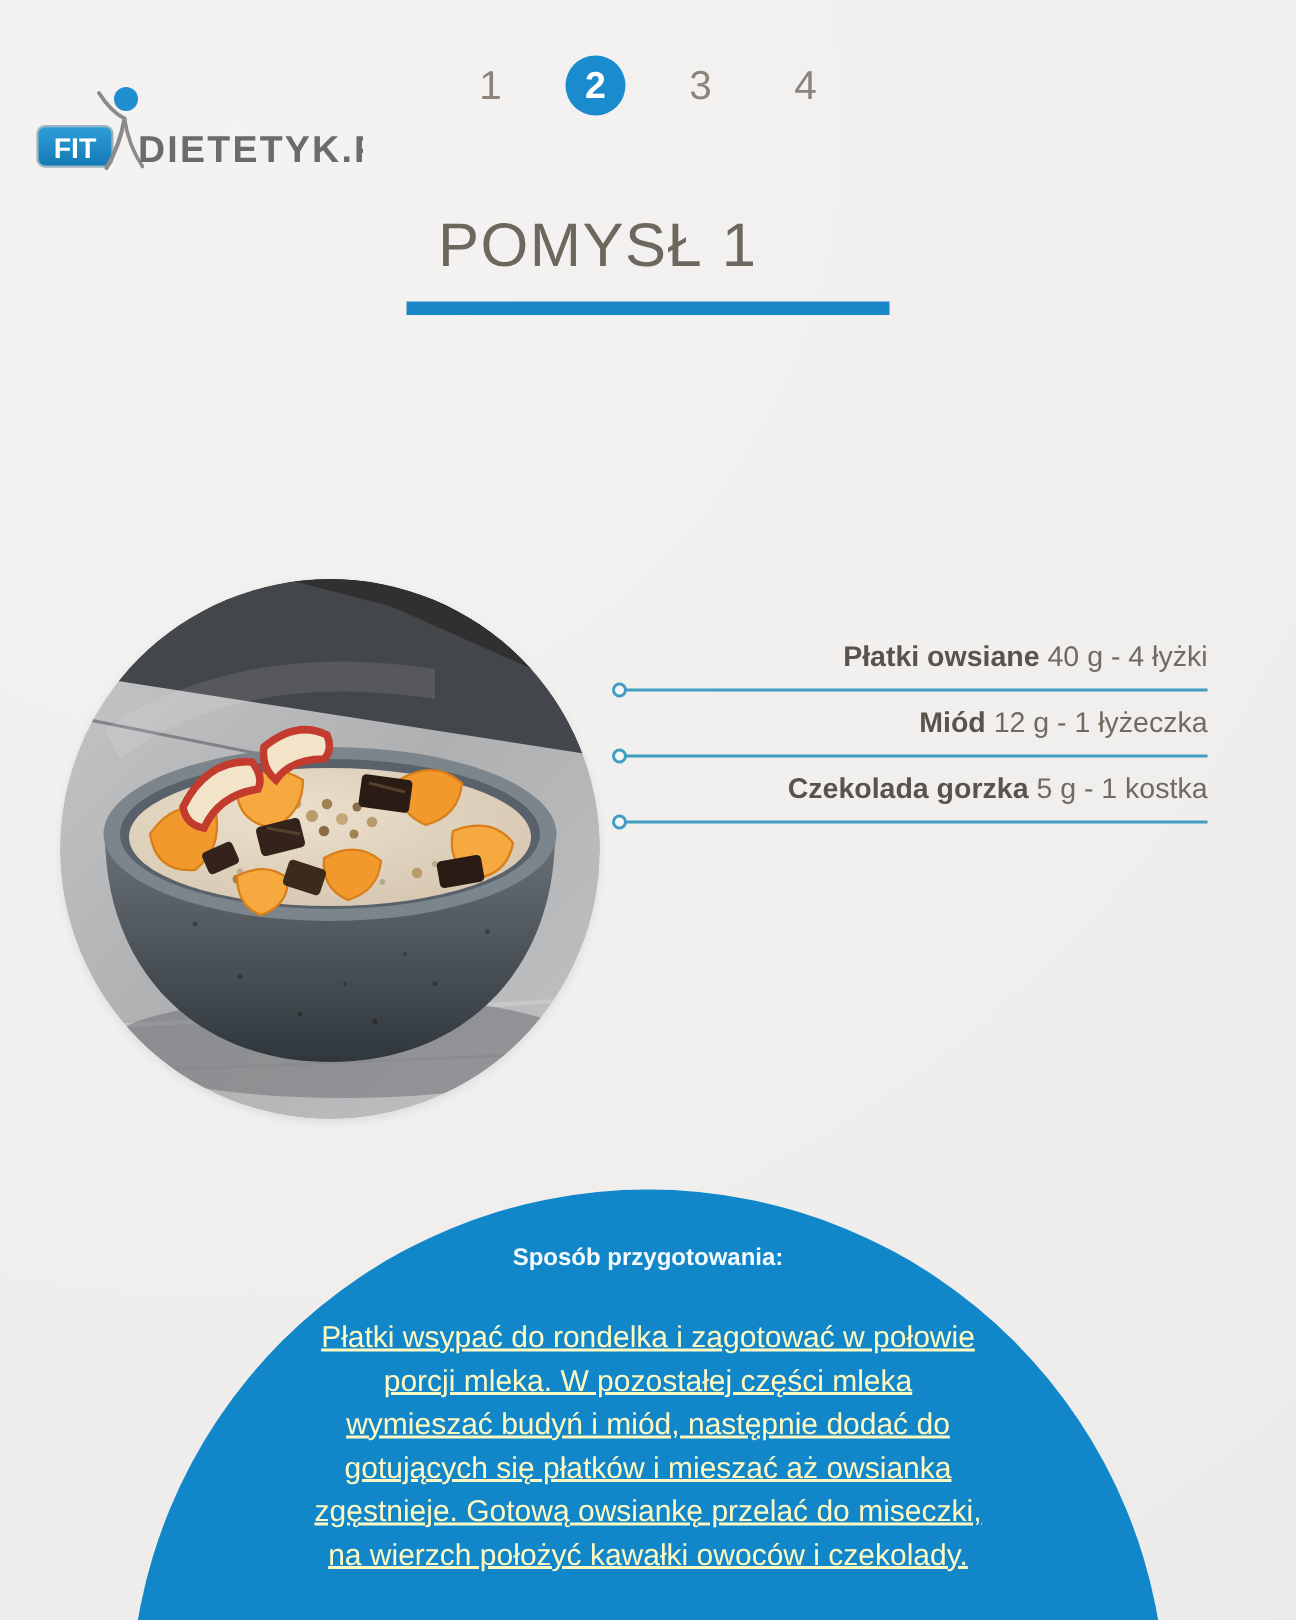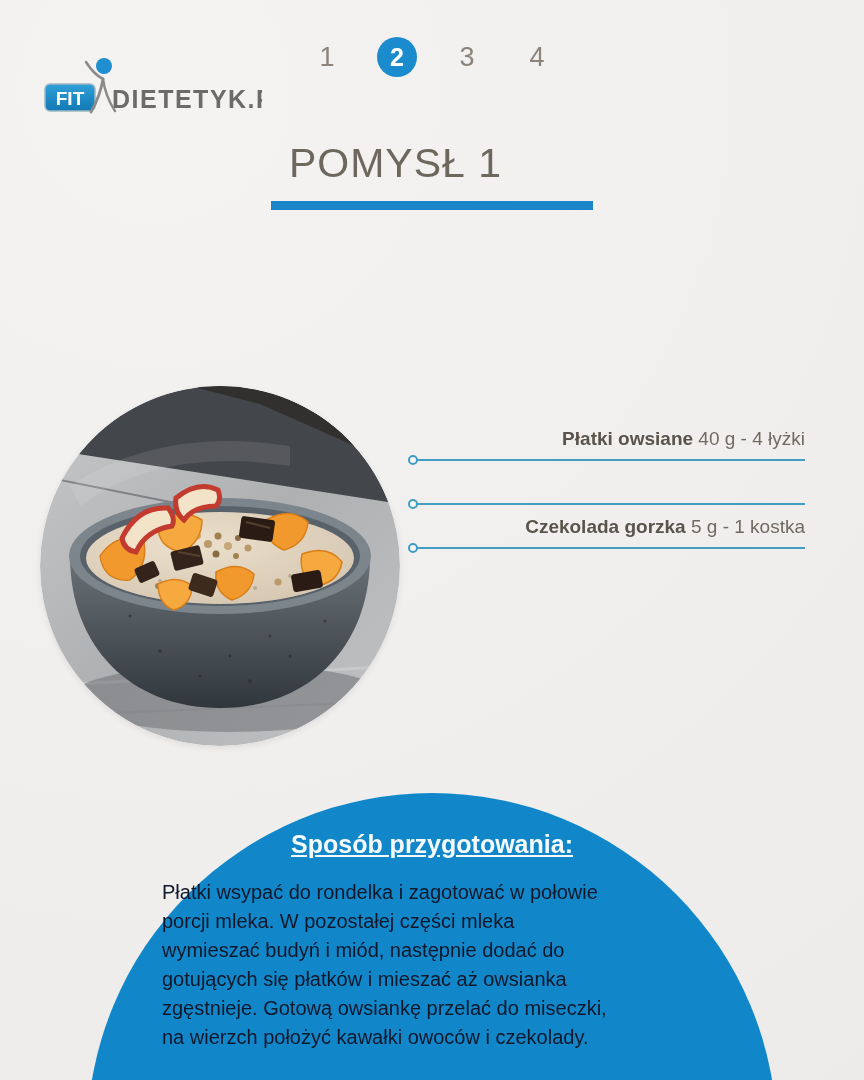--- a/index.html
+++ b/index.html
@@ -10,40 +10,40 @@
   .page{
     position:relative;
     width:864px;height:1080px;
     margin:0 auto;
     overflow:hidden;
     background:radial-gradient(circle at 18% 8%, #f4f3f2 0%, #f0efee 55%, #ecebea 100%);
   }
 
   
   .logo{
-    position:absolute;left:42px;top:50px;width:220px;height:70px;
+    position:absolute;left:22px;top:50px;width:220px;height:70px;
   }
   .pagination{
     position:absolute;left:0;top:37px;width:864px;
     display:flex;justify-content:center;align-items:center;gap:30px;
   }
   .page-num{
     font-size:27px;color:#8c847b;
     width:40px;height:40px;line-height:40px;text-align:center;
   }
   .page-num.active{
     background:#1a8ccd;border-radius:50%;
     color:#ffffff;font-weight:bold;font-size:25px;
   }
 
   
   .section-title{
-    position:absolute;left:12px;top:140px;width:767px;
-    text-align:center;
-    font-size:41px;letter-spacing:1px;color:#6e675e;
+    position:absolute;left:0;top:140px;width:767px;
+    text-align:center;
+    font-size:41px;letter-spacing:1px;color:#6e675e;padding-left:15px;
   }
   .title-bar{
     position:absolute;left:271px;top:201px;width:322px;height:9px;
     background:#1a86c8;
   }
 
   
   .recipe-title{
     position:absolute;left:52px;top:233px;width:760px;
     text-align:center;
@@ -81,26 +81,28 @@
 
   
   .prep-circle{
     position:absolute;left:87px;top:793px;
     width:690px;height:690px;border-radius:50%;
     background:#1187c9;
   }
   .prep-heading{
     position:absolute;left:0;top:37px;width:690px;
     text-align:center;
-    font-size:25px;font-weight:bold;color:#f6fcfe;text-decoration:underline;
+    font-size:16px;font-weight:bold;color:#f6fcfe;
   }
   .prep-text{
     position:absolute;left:75px;top:85px;width:540px;
-    font-size:20px;line-height:29px;color:#0f172a;
+    text-align:center;
+    font-size:20px;line-height:29px;color:#fef9c3;
     white-space:pre-line;
+    text-decoration:underline;
   }
 </style>
 </head>
 <body>
 
 <div class="page">
 
   <div class="logo">
     <svg width="220" height="70" viewBox="0 0 220 70">
       <defs>
@@ -241,20 +243,21 @@
   </div>
 
   <div class="ingredients">
     <div class="ing-row">
       <div class="ing-text"><span class="ing-name">Płatki owsiane</span> <span>40 g - 4 łyżki</span></div>
       <div class="ing-line">
           <span class="ing-dot"></span>
         </div>
     </div>
     <div class="ing-row">
+      <div class="ing-text"><span class="ing-name">Miód</span> <span>12 g - 1 łyżeczka</span></div>
       <div class="ing-line">
           <span class="ing-dot"></span>
         </div>
     </div>
     <div class="ing-row">
       <div class="ing-text"><span class="ing-name">Czekolada gorzka</span> <span>5 g - 1 kostka</span></div>
       <div class="ing-line">
           <span class="ing-dot"></span>
         </div>
     </div>

